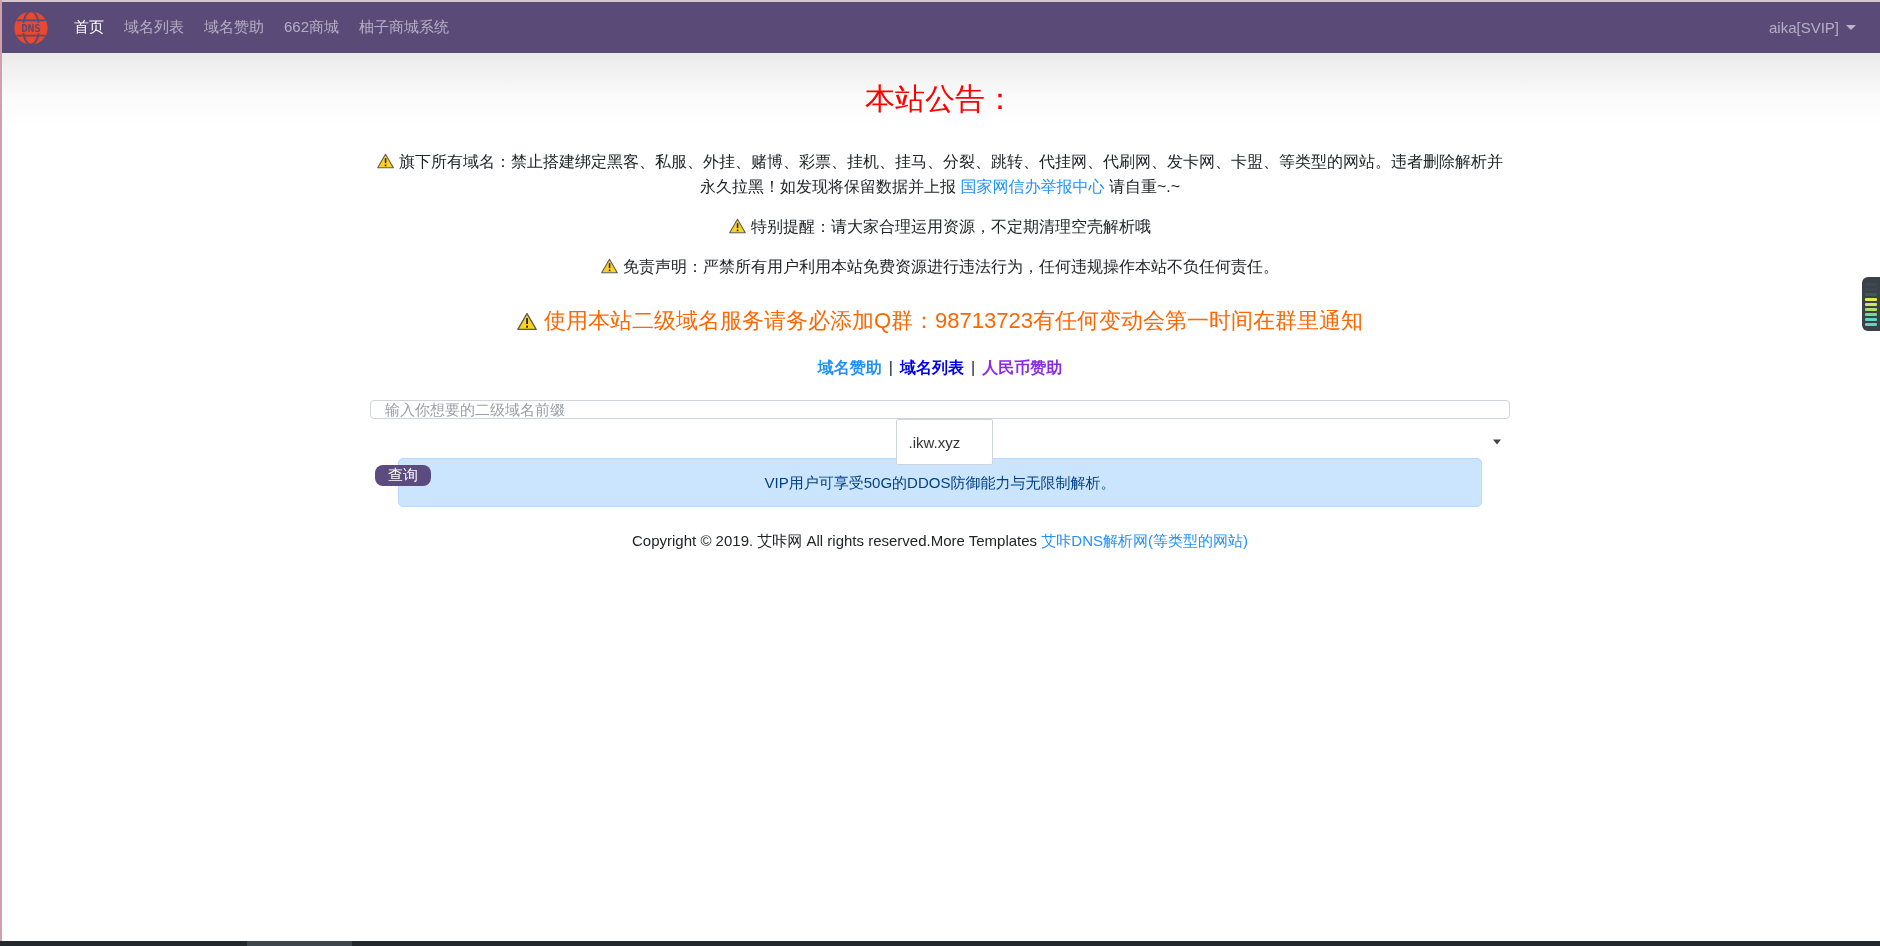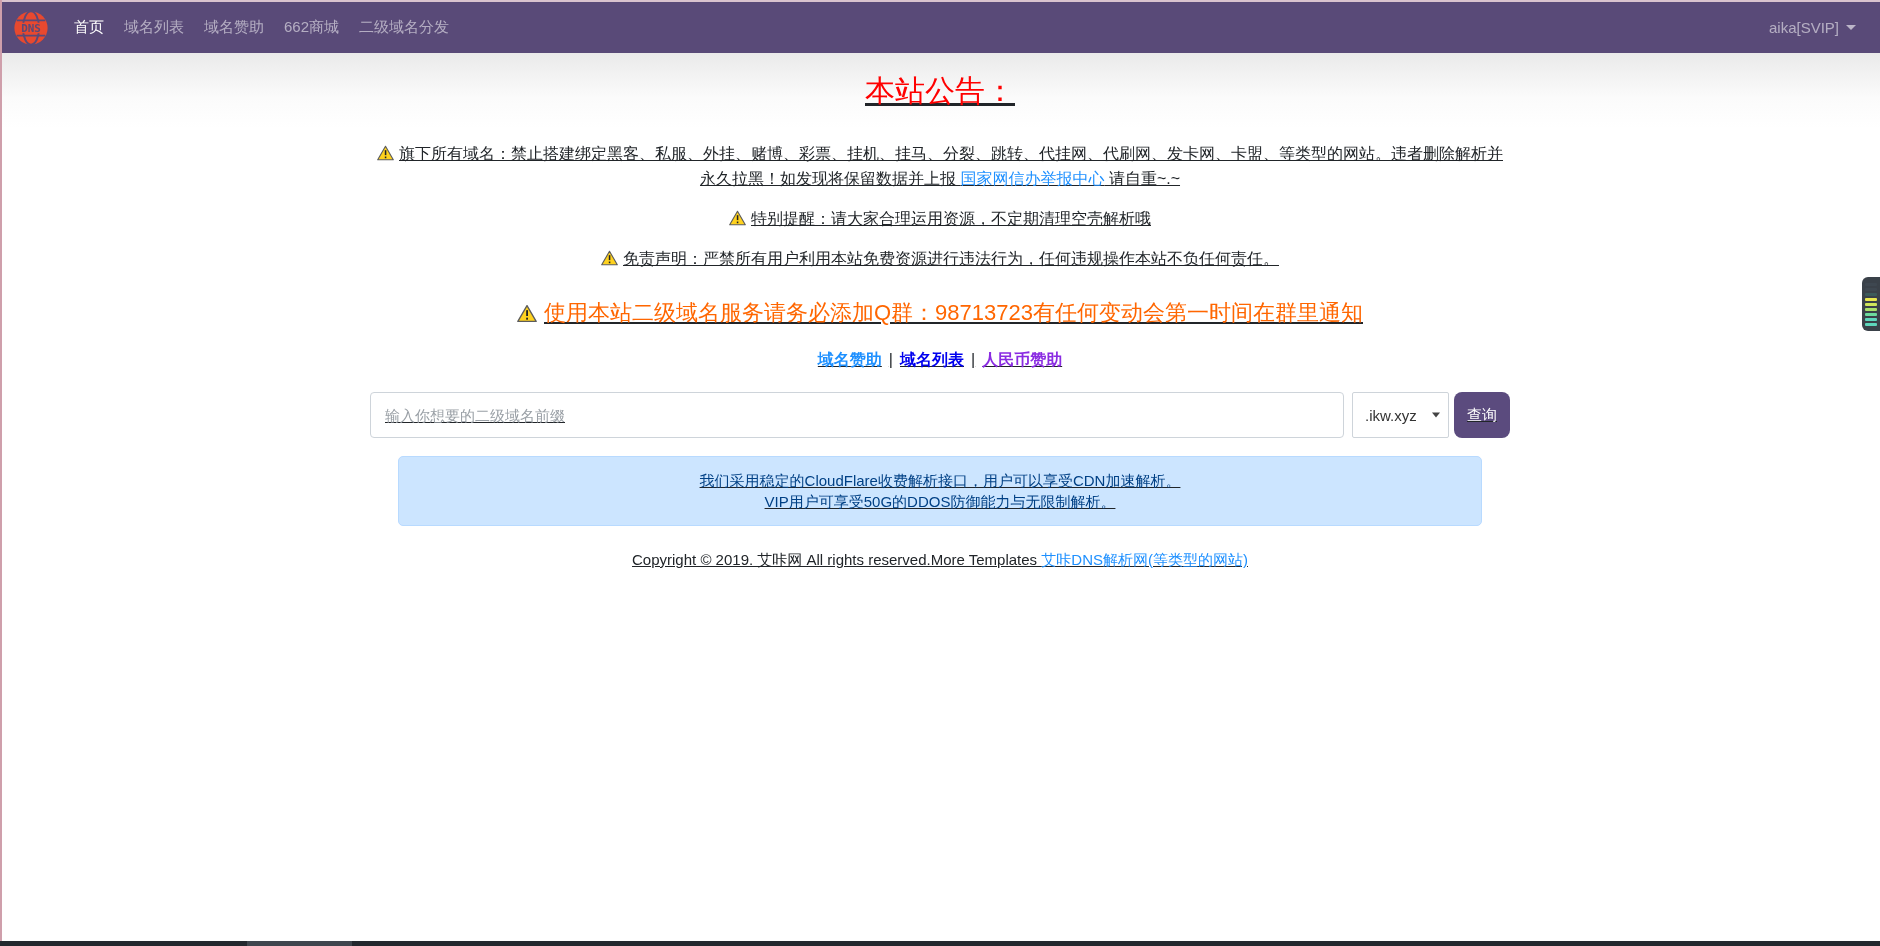--- a/index.html
+++ b/index.html
@@ -32,43 +32,42 @@
   .caret-down {
     width:0; height:0; margin-left:7px;
     border-left:5px solid transparent; border-right:5px solid transparent;
     border-top:5px solid rgba(255,255,255,0.6);
   }
 
   
   .page {
     text-align:center;
     background:linear-gradient(180deg,#eaeaea 0px,#fbfbfb 45px,#ffffff 75px);
-    padding-top:18px;
-    text-decoration:underline;
+    padding-top:26px;
   }
   .page-title { color:#ff0000; font-size:30px; font-weight:400; margin:0 0 30px 0; }
   .notice {
     max-width:1130px; margin:0 auto 15px auto;
     font-size:16px; line-height:23px; color:#212529;
   }
   .notice-first { margin-bottom:17px; }
   .warn-icon { display:inline-block; vertical-align:-2px; margin-right:5px; }
   .inline-link { color:#1e90ff; text-decoration:none; cursor:pointer; }
   .qq-line { color:#ff6600; font-size:22px; margin:26px 0 21px 0;text-align:center; }
   .qq-line .warn-icon { vertical-align:-3px; margin-right:7px; }
 
   .quick-links { font-size:16px; font-weight:700; margin-bottom:21px; }
   .quick-links a { text-decoration:none; cursor:pointer; }
   .ql-sep { color:#212529; margin:0 7px; font-weight:400; }
   .ql-0 { color:#1e90ff; }
   .ql-1 { color:#0000ee; }
   .ql-2 { color:#8a2be2; }
 
   
-  .search-group { width:1140px; margin:0 auto 18px auto; display:flex; height:46px; }
+  .search-group { width:1140px; margin:0 auto 12px auto; display:flex; height:46px;flex-direction:column; }
   .search-input {
     flex:1; border:1px solid #ced4da; border-radius:4px; padding:0 14px;
     font-size:15px; color:#495057; outline:none;
     font-family:"Liberation Sans","DejaVu Sans",sans-serif;
   }
   .search-input::placeholder { color:#9aa0a6; }
   .select-wrap { position:relative; margin-left:8px; }
   .domain-select {
     appearance:none; -webkit-appearance:none;
     height:46px; width:97px; border:1px solid #ced4da; border-radius:2px;
@@ -128,21 +127,21 @@
       <ellipse cx="20" cy="20" rx="8.5" ry="17.5" fill="none" stroke="#594a78" stroke-width="2"></ellipse>
       <rect x="7" y="14.5" width="26" height="11" fill="#e8492f"></rect>
       <text x="20" y="24" text-anchor="middle" font-family="DejaVu Sans Mono, monospace" font-weight="bold" font-size="11.5" fill="#594a78">DNS</text>
     </svg>
   </a>
   <div class="nav-items">
     <a class="nav-link active">首页</a>
     <a class="nav-link">域名列表</a>
     <a class="nav-link">域名赞助</a>
     <a class="nav-link">662商城</a>
-    <a class="nav-link">二级域名分发</a>
+    <a class="nav-link">柚子商城系统</a>
   </div>
   <div class="nav-user">
     <span>aika[SVIP]</span>
     <span class="caret-down"></span>
   </div>
 </nav>
 
 <main class="page">
 
   <h1 class="page-title">本站公告：</h1>
@@ -195,21 +194,20 @@
     <input class="search-input" type="text" value="" placeholder="输入你想要的二级域名前缀" style="">
     <span class="select-wrap">
       <select class="domain-select">
         <option>.ikw.xyz</option>
       </select>
     </span>
     <button class="query-btn">查询</button>
   </div>
 
   <div class="alert">
-    <div>我们采用稳定的CloudFlare收费解析接口，用户可以享受CDN加速解析。</div>
     <div>VIP用户可享受50G的DDOS防御能力与无限制解析。</div>
   </div>
 
   <div class="footer">
     <span>Copyright © 2019. 艾咔网 All rights reserved.More Templates </span><a>艾咔DNS解析网(等类型的网站)</a>
   </div>
 
 </main>
 
 <div class="side-widget">

